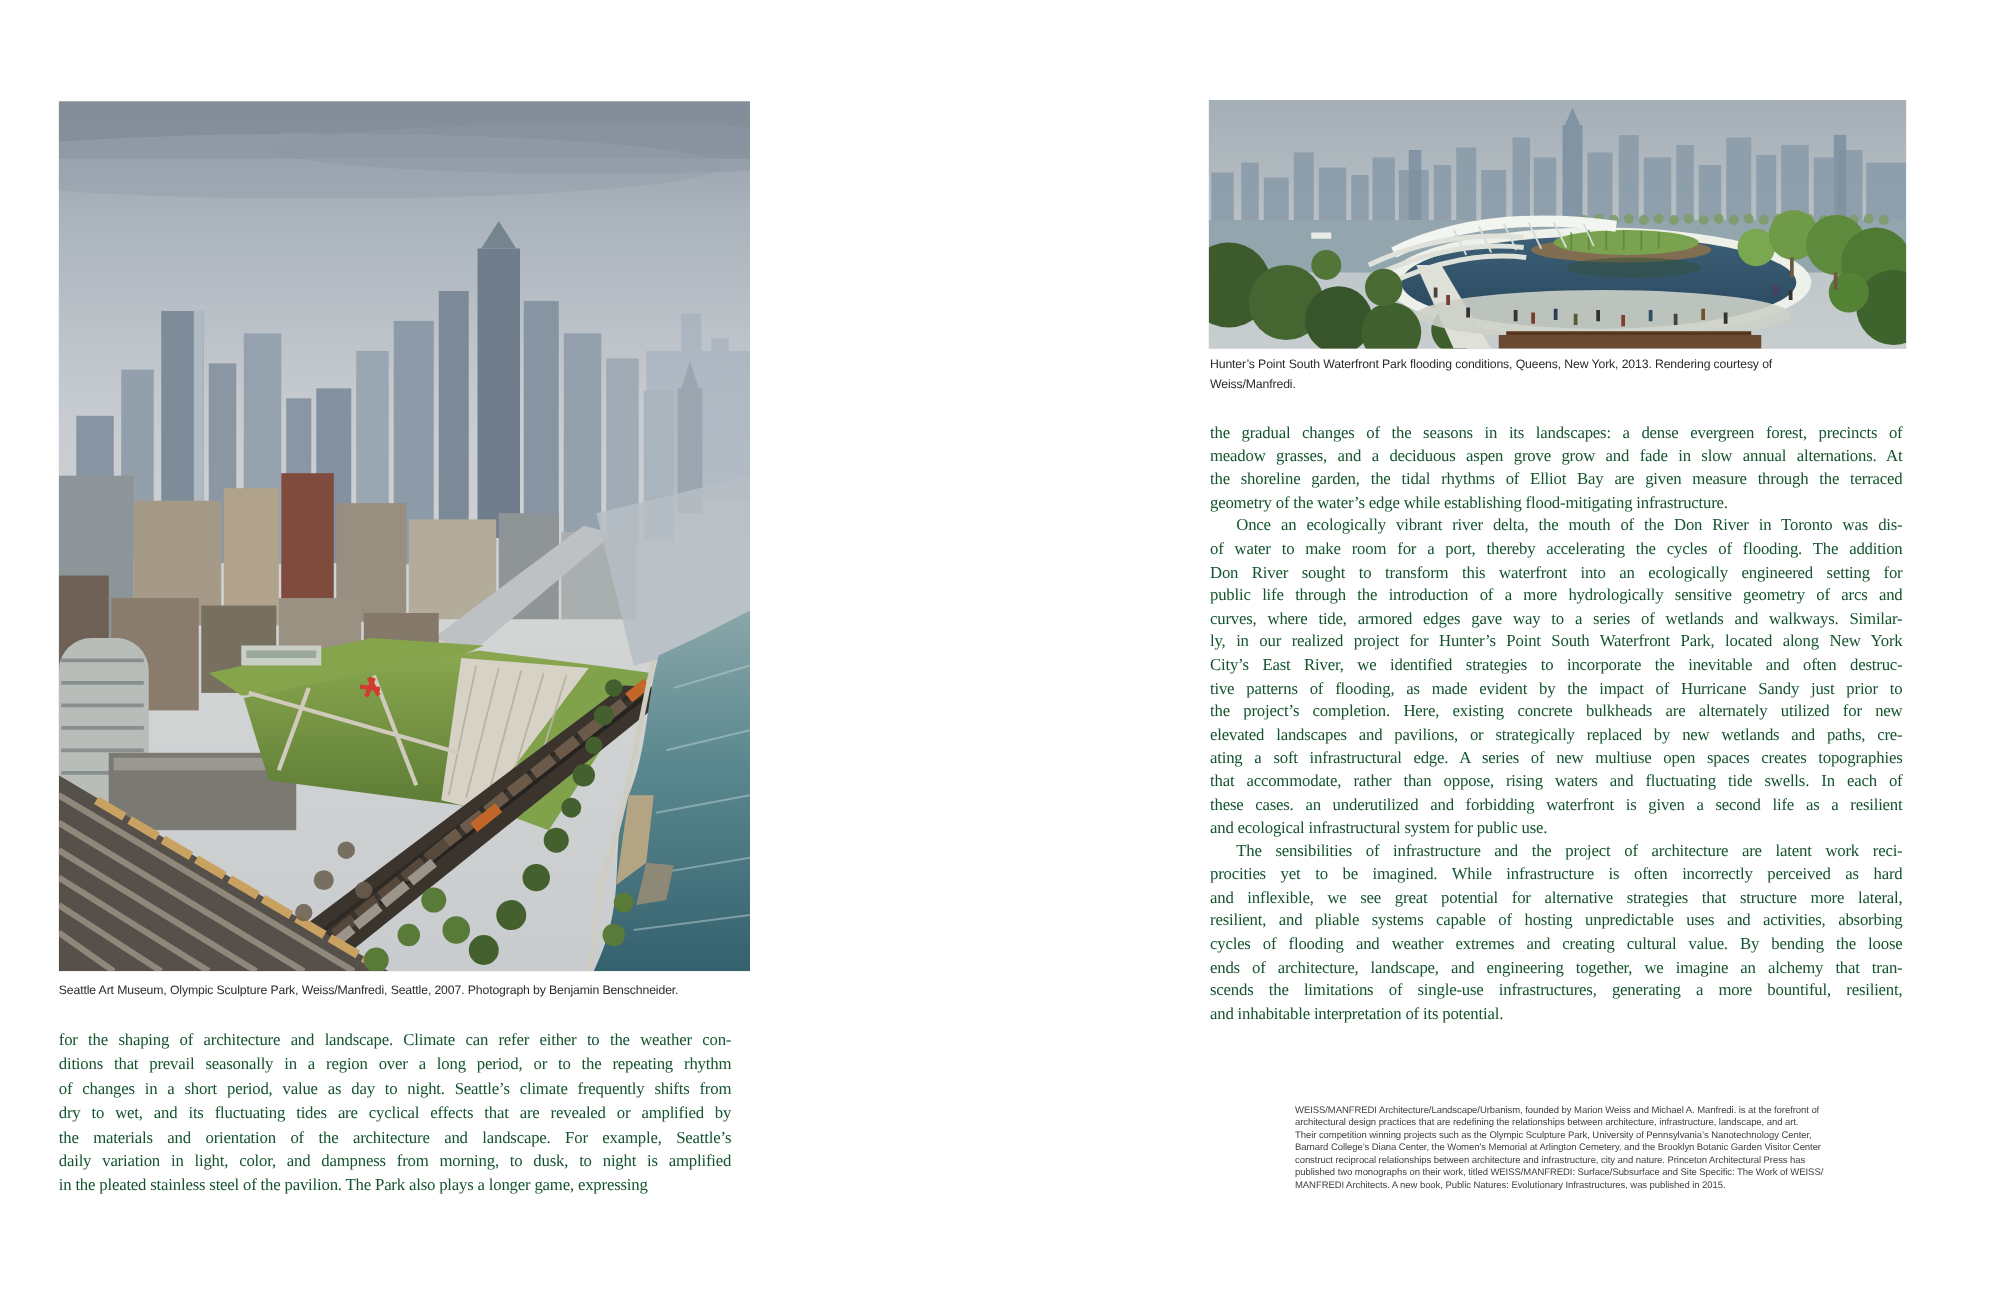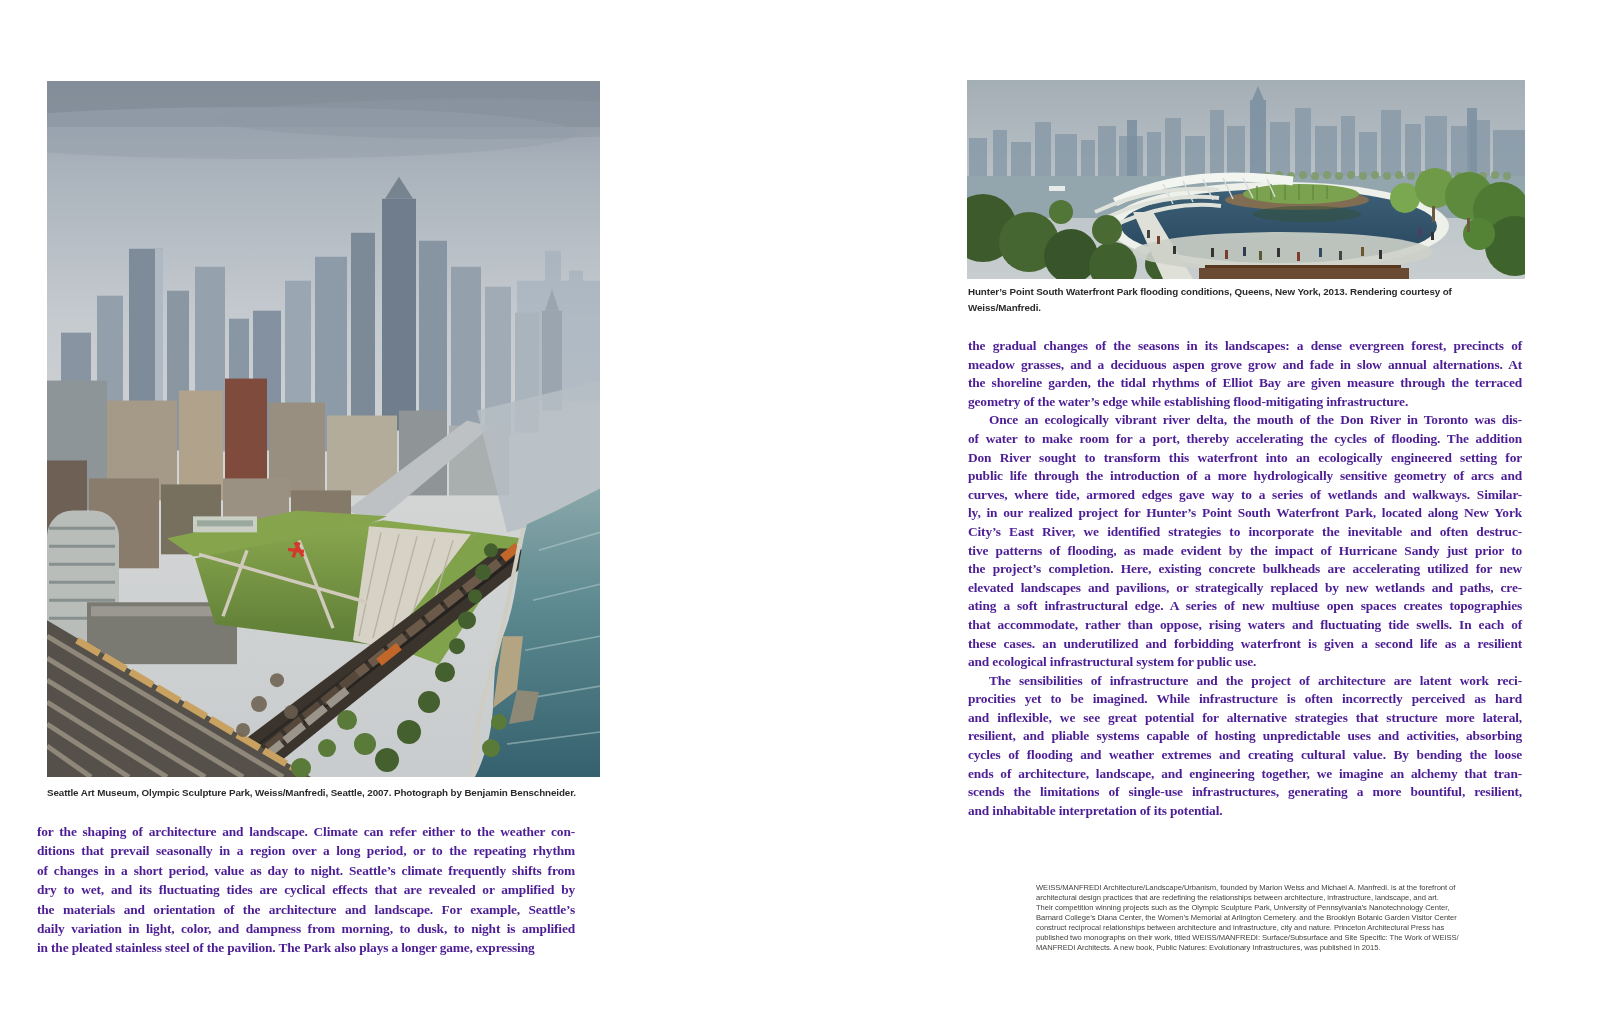--- a/index.html
+++ b/index.html
@@ -5,29 +5,29 @@
   html,body{margin:0;padding:0;}
   body{
     width:1600px;height:1035px;position:relative;background:#ffffff;
     font-family:"Liberation Serif", serif;color:#1e1c1a;overflow:hidden;
   }
   .photo{position:absolute;overflow:hidden;background:#cfd3d6;}
   .photo svg{display:block;width:100%;height:100%;}
   #photo-left{left:47px;top:81px;width:553px;height:696px;}
   #photo-right{left:967px;top:80px;width:558px;height:199px;}
   .caption{
-    position:absolute;font-family:"Liberation Sans", sans-serif;font-weight:bold;
+    position:absolute;font-family:"Liberation Sans", sans-serif;font-weight:normal;
     font-size:9.8px;letter-spacing:-0.1px;color:#2a2a2a;line-height:15.5px;
   }
   #caption-left{left:47px;top:785px;width:560px;}
   #caption-right{left:968px;top:284px;width:562px;}
   .bodytext{
-    position:absolute;font-size:13.4px;letter-spacing:-0.15px;color:#4c1d95;font-weight:bold;
+    position:absolute;font-size:13.4px;letter-spacing:-0.15px;color:#14532d;
   }
-  #body-left{left:37px;top:822px;width:538px;line-height:19.4px;}
+  #body-left{left:47px;top:822px;width:538px;line-height:19.4px;}
   #body-right{left:968px;top:337px;width:554px;line-height:18.6px;}
   .tline{text-align:justify;text-align-last:justify;white-space:normal;}
   .tline.plast{text-align-last:left;}
   .tline.pindent{text-indent:21px;}
   #bio{
     position:absolute;left:1036px;top:883px;width:452px;
     font-family:"Liberation Sans", sans-serif;font-size:7.6px;letter-spacing:-0.05px;
     line-height:10px;color:#3f3f3b;
   }
   .bioline{white-space:nowrap;}
@@ -374,21 +374,21 @@
     <div class="tline">the shoreline garden, the tidal rhythms of Elliot Bay are given measure through the terraced</div>
     <div class="tline plast">geometry of the water’s edge while establishing flood-mitigating infrastructure.</div>
     <div class="tline pindent">Once an ecologically vibrant river delta, the mouth of the Don River in Toronto was dis-</div>
     <div class="tline">of water to make room for a port, thereby accelerating the cycles of flooding. The addition</div>
     <div class="tline">Don River sought to transform this waterfront into an ecologically engineered setting for</div>
     <div class="tline">public life through the introduction of a more hydrologically sensitive geometry of arcs and</div>
     <div class="tline">curves, where tide, armored edges gave way to a series of wetlands and walkways. Similar-</div>
     <div class="tline">ly, in our realized project for Hunter’s Point South Waterfront Park, located along New York</div>
     <div class="tline">City’s East River, we identified strategies to incorporate the inevitable and often destruc-</div>
     <div class="tline">tive patterns of flooding, as made evident by the impact of Hurricane Sandy just prior to</div>
-    <div class="tline">the project’s completion. Here, existing concrete bulkheads are accelerating utilized for new</div>
+    <div class="tline">the project’s completion. Here, existing concrete bulkheads are alternately utilized for new</div>
     <div class="tline">elevated landscapes and pavilions, or strategically replaced by new wetlands and paths, cre-</div>
     <div class="tline">ating a soft infrastructural edge. A series of new multiuse open spaces creates topographies</div>
     <div class="tline">that accommodate, rather than oppose, rising waters and fluctuating tide swells. In each of</div>
     <div class="tline">these cases. an underutilized and forbidding waterfront is given a second life as a resilient</div>
     <div class="tline plast">and ecological infrastructural system for public use.</div>
     <div class="tline pindent">The sensibilities of infrastructure and the project of architecture are latent work reci-</div>
     <div class="tline">procities yet to be imagined. While infrastructure is often incorrectly perceived as hard</div>
     <div class="tline">and inflexible, we see great potential for alternative strategies that structure more lateral,</div>
     <div class="tline">resilient, and pliable systems capable of hosting unpredictable uses and activities, absorbing</div>
     <div class="tline">cycles of flooding and weather extremes and creating cultural value. By bending the loose</div>

